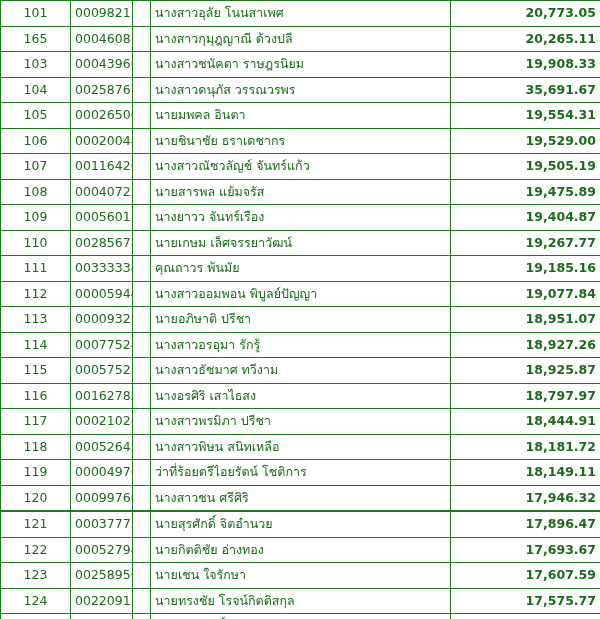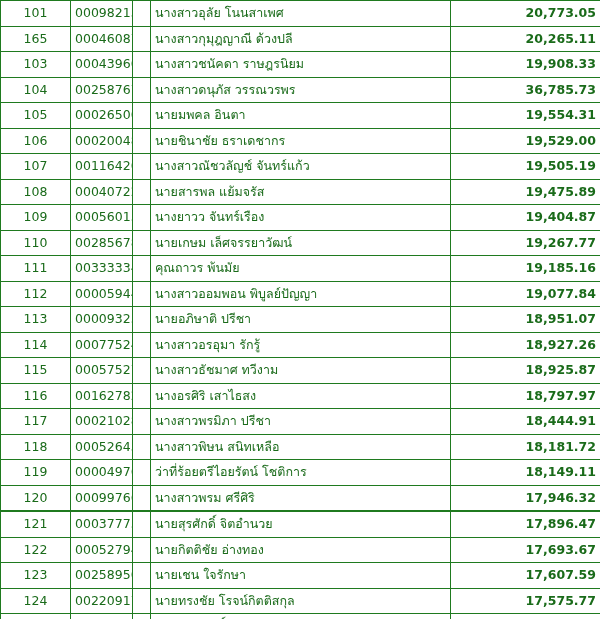--- a/index.html
+++ b/index.html
@@ -82,21 +82,21 @@
           <td class="id">00043960</td>
           <td class="gap"></td>
           <td class="name">นางสาวชนัคดา ราษฎรนิยม</td>
           <td class="amount">19,908.33</td>
         </tr>
         <tr>
           <td class="rank">104</td>
           <td class="id">00258767</td>
           <td class="gap"></td>
           <td class="name">นางสาวดนุภัส วรรณวรพร</td>
-          <td class="amount">36,785.73</td>
+          <td class="amount">35,691.67</td>
         </tr>
         <tr>
           <td class="rank">105</td>
           <td class="id">00026500</td>
           <td class="gap"></td>
           <td class="name">นายมพคล   อินตา</td>
           <td class="amount">19,554.31</td>
         </tr>
         <tr>
           <td class="rank">106</td>
@@ -193,21 +193,21 @@
           <td class="rank">119</td>
           <td class="id">00004976</td>
           <td class="gap"></td>
           <td class="name">ว่าที่ร้อยตรีไอยรัตน์  โชติการ</td>
           <td class="amount">18,149.11</td>
         </tr>
         <tr>
           <td class="rank">120</td>
           <td class="id">00099766</td>
           <td class="gap"></td>
-          <td class="name">นางสาวพรม ศรีศิริ</td>
+          <td class="name">นางสาวชน ศรีศิริ</td>
           <td class="amount">17,946.32</td>
         </tr>
         <tr class="group-start">
           <td class="rank">121</td>
           <td class="id">00037775</td>
           <td class="gap"></td>
           <td class="name">นายสุรศักดิ์ จิตอำนวย</td>
           <td class="amount">17,896.47</td>
         </tr>
         <tr>

